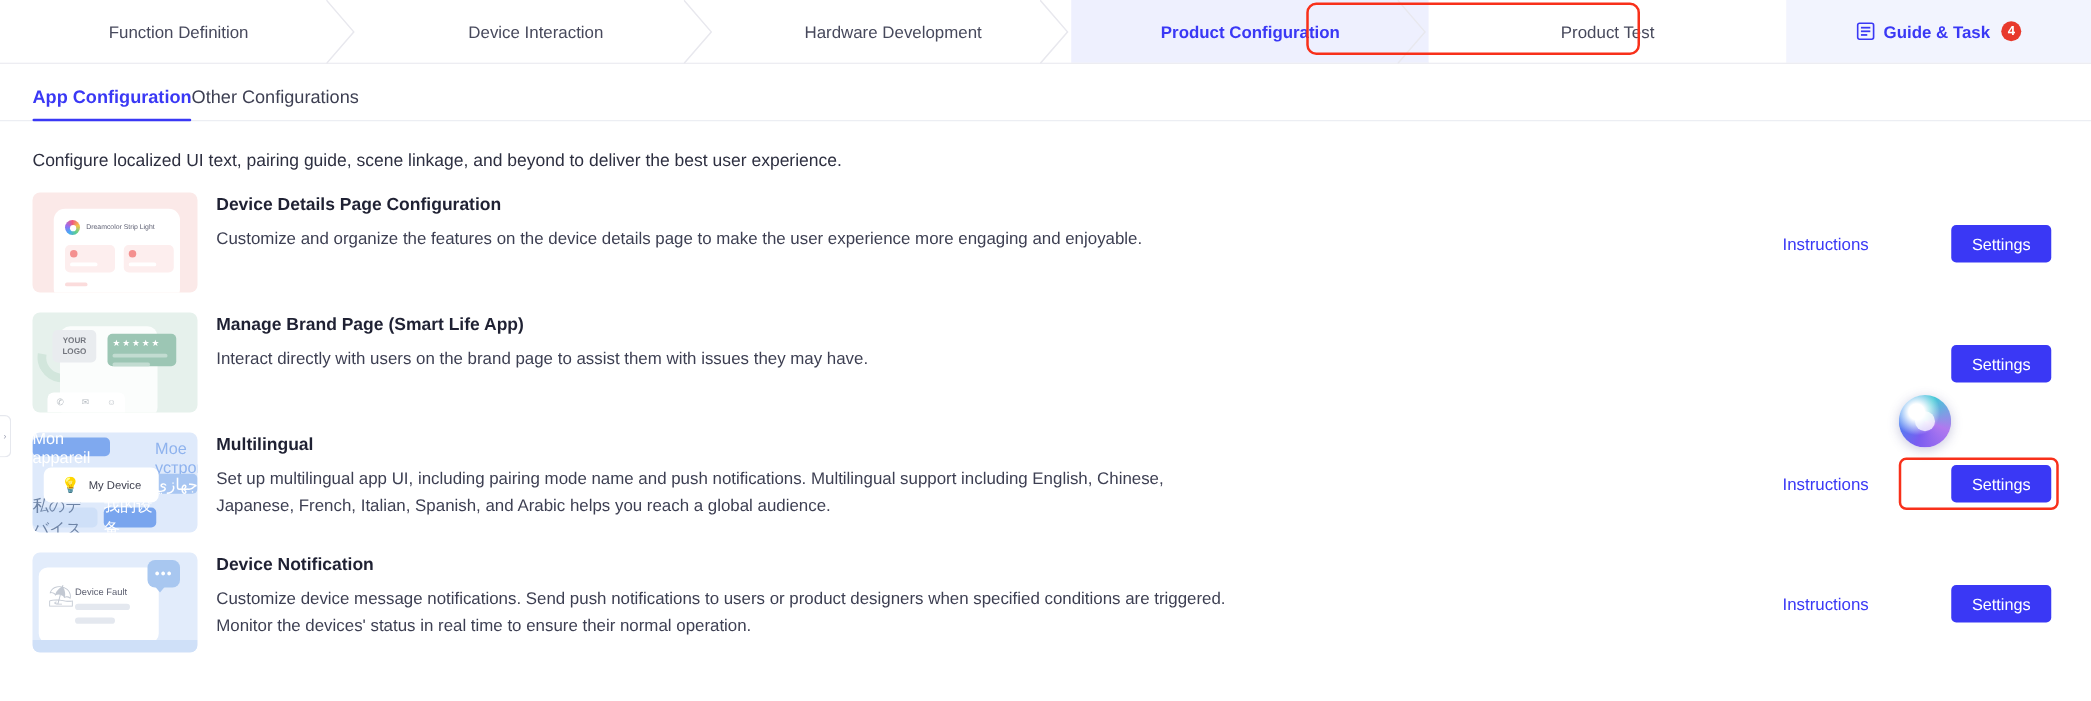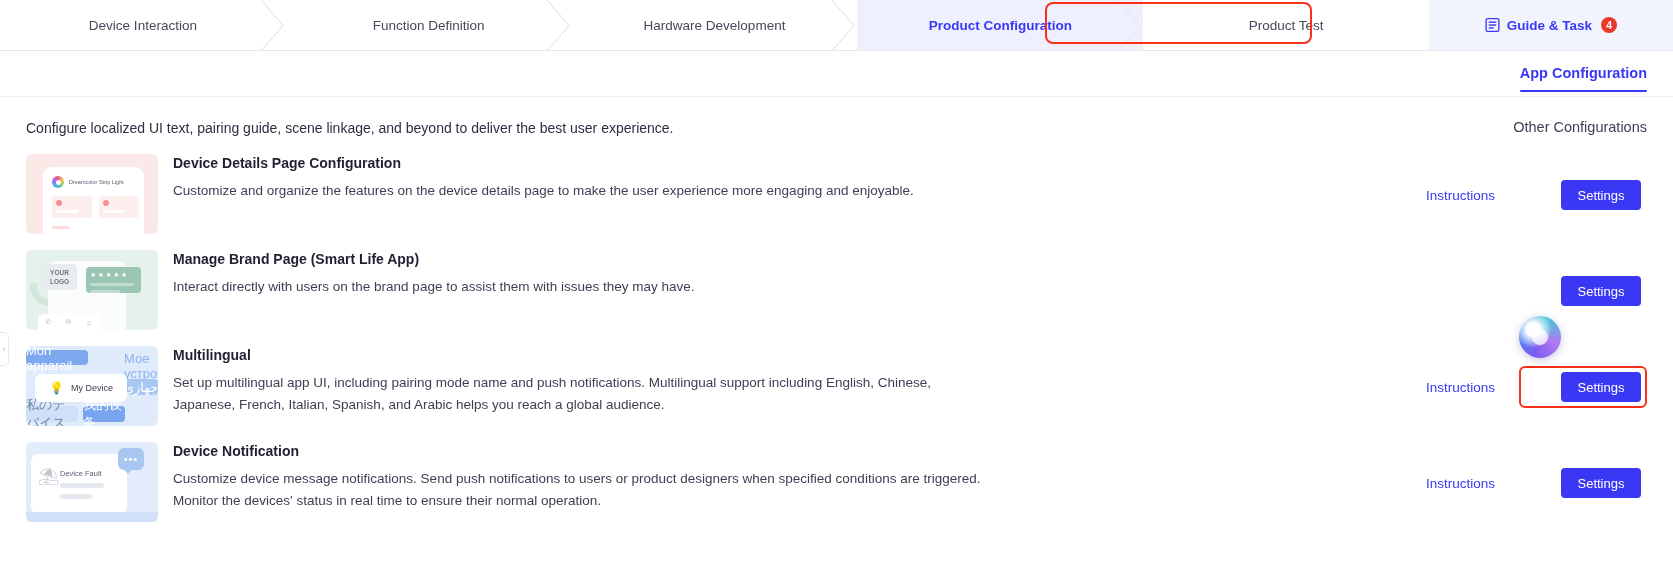--- a/index.html
+++ b/index.html
@@ -69,25 +69,23 @@
     border: 2.5px solid #f8301a;
     border-radius: 8px;
     z-index: 9;
     pointer-events: none;
   }
 
   
   .subtabs {
     display: flex;
     align-items: flex-end;
-    gap: 28px;
     padding: 14px 26px 0 26px;
     height: 46px;
     border-bottom: 1px solid #eceef3;
-    flex-direction: column;
   }
   .subtab {
     position: relative;
     font-size: 14.5px;
     color: #3d3f52;
     padding-bottom: 10px;
     cursor: pointer;
   }
   .subtab.on { color: #3a38f5; font-weight: bold; }
   .subtab.on::after {
@@ -311,30 +309,30 @@
     cursor: pointer;
     z-index: 11;
   }
 </style>
 </head>
 <body>
 
 <div class="stepnav">
 
   <div class="step">
-    <span>Device Interaction</span>
+    <span>Function Definition</span>
     <span class="chev">
       <svg width="26" height="51" viewBox="0 0 26 51">
           <path d="M0 0 L22 25.5 L0 51" fill="none" stroke="#e8e8ee" stroke-width="1.2"></path>
         </svg>
     </span>
   </div>
 
   <div class="step">
-    <span>Function Definition</span>
+    <span>Device Interaction</span>
     <span class="chev">
       <svg width="26" height="51" viewBox="0 0 26 51">
           <path d="M0 0 L22 25.5 L0 51" fill="none" stroke="#e8e8ee" stroke-width="1.2"></path>
         </svg>
     </span>
   </div>
 
   <div class="step">
     <span>Hardware Development</span>
     <span class="chev">

